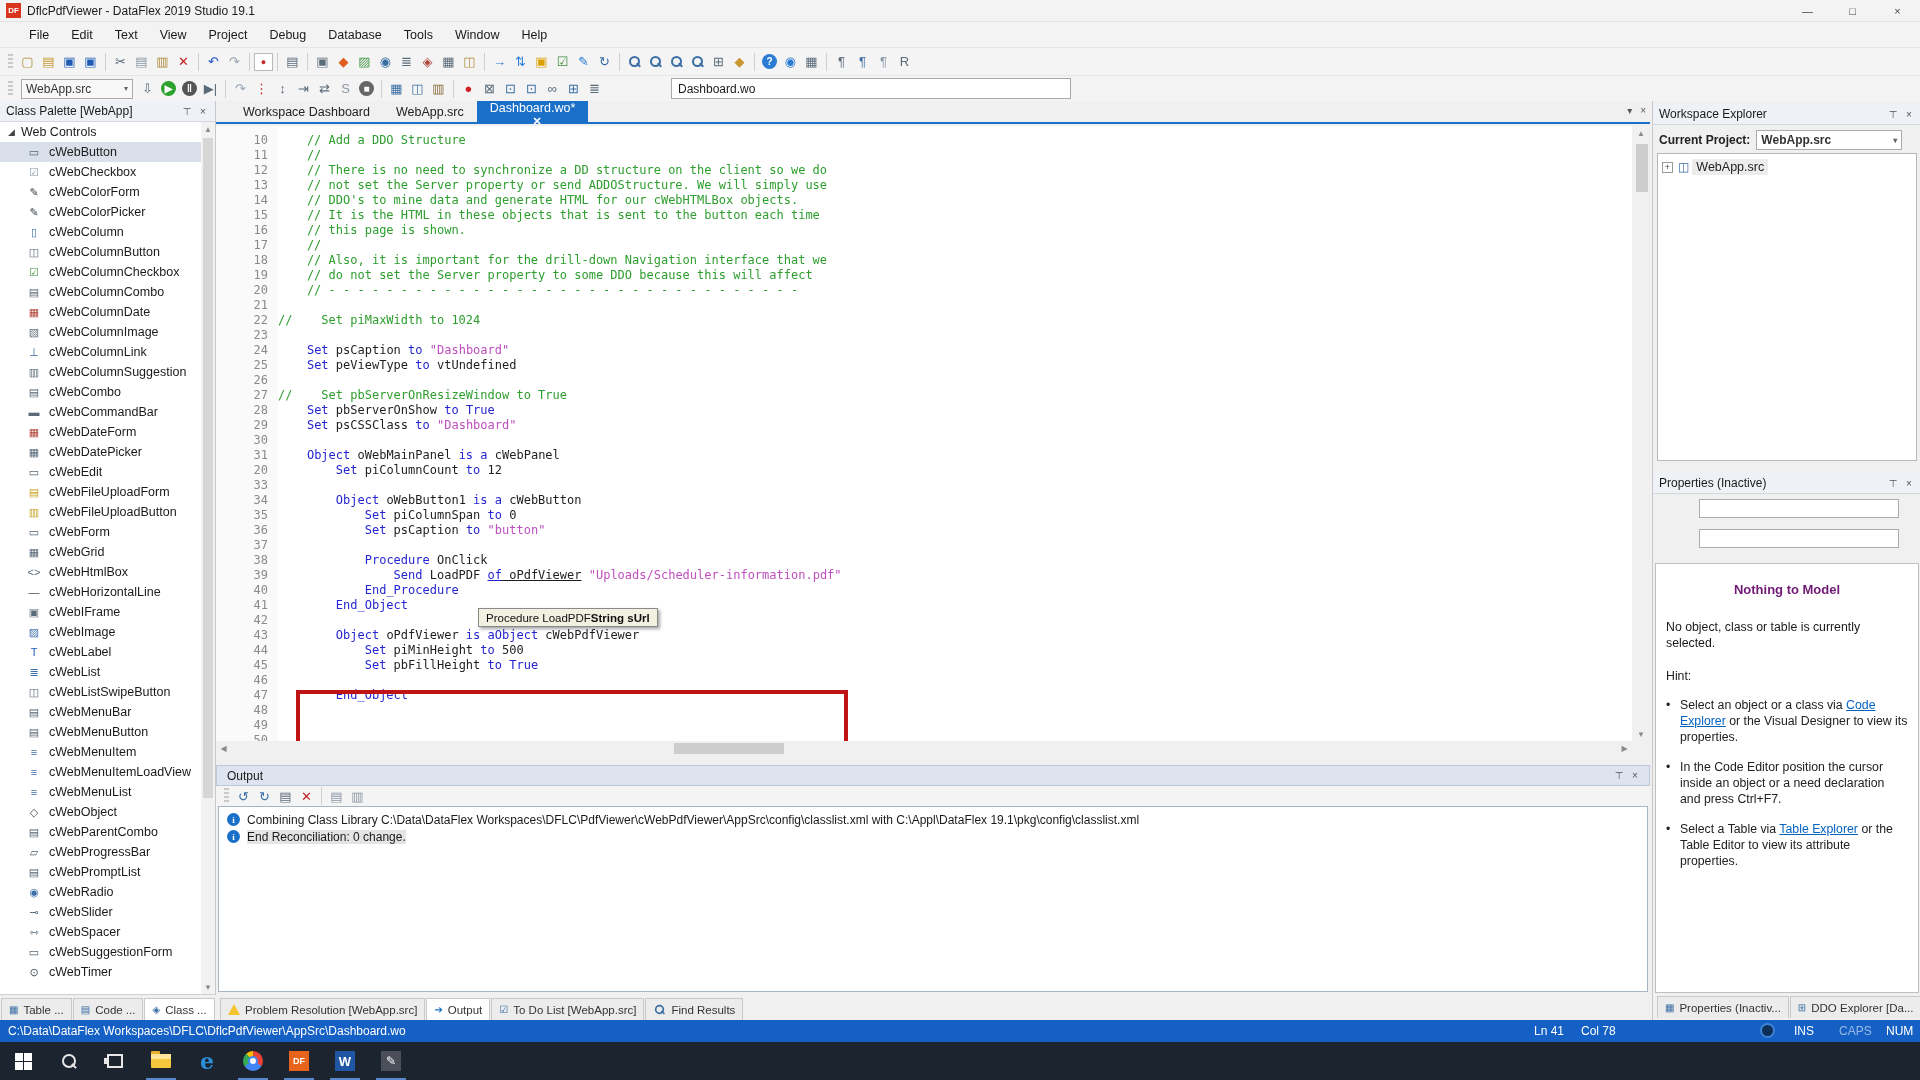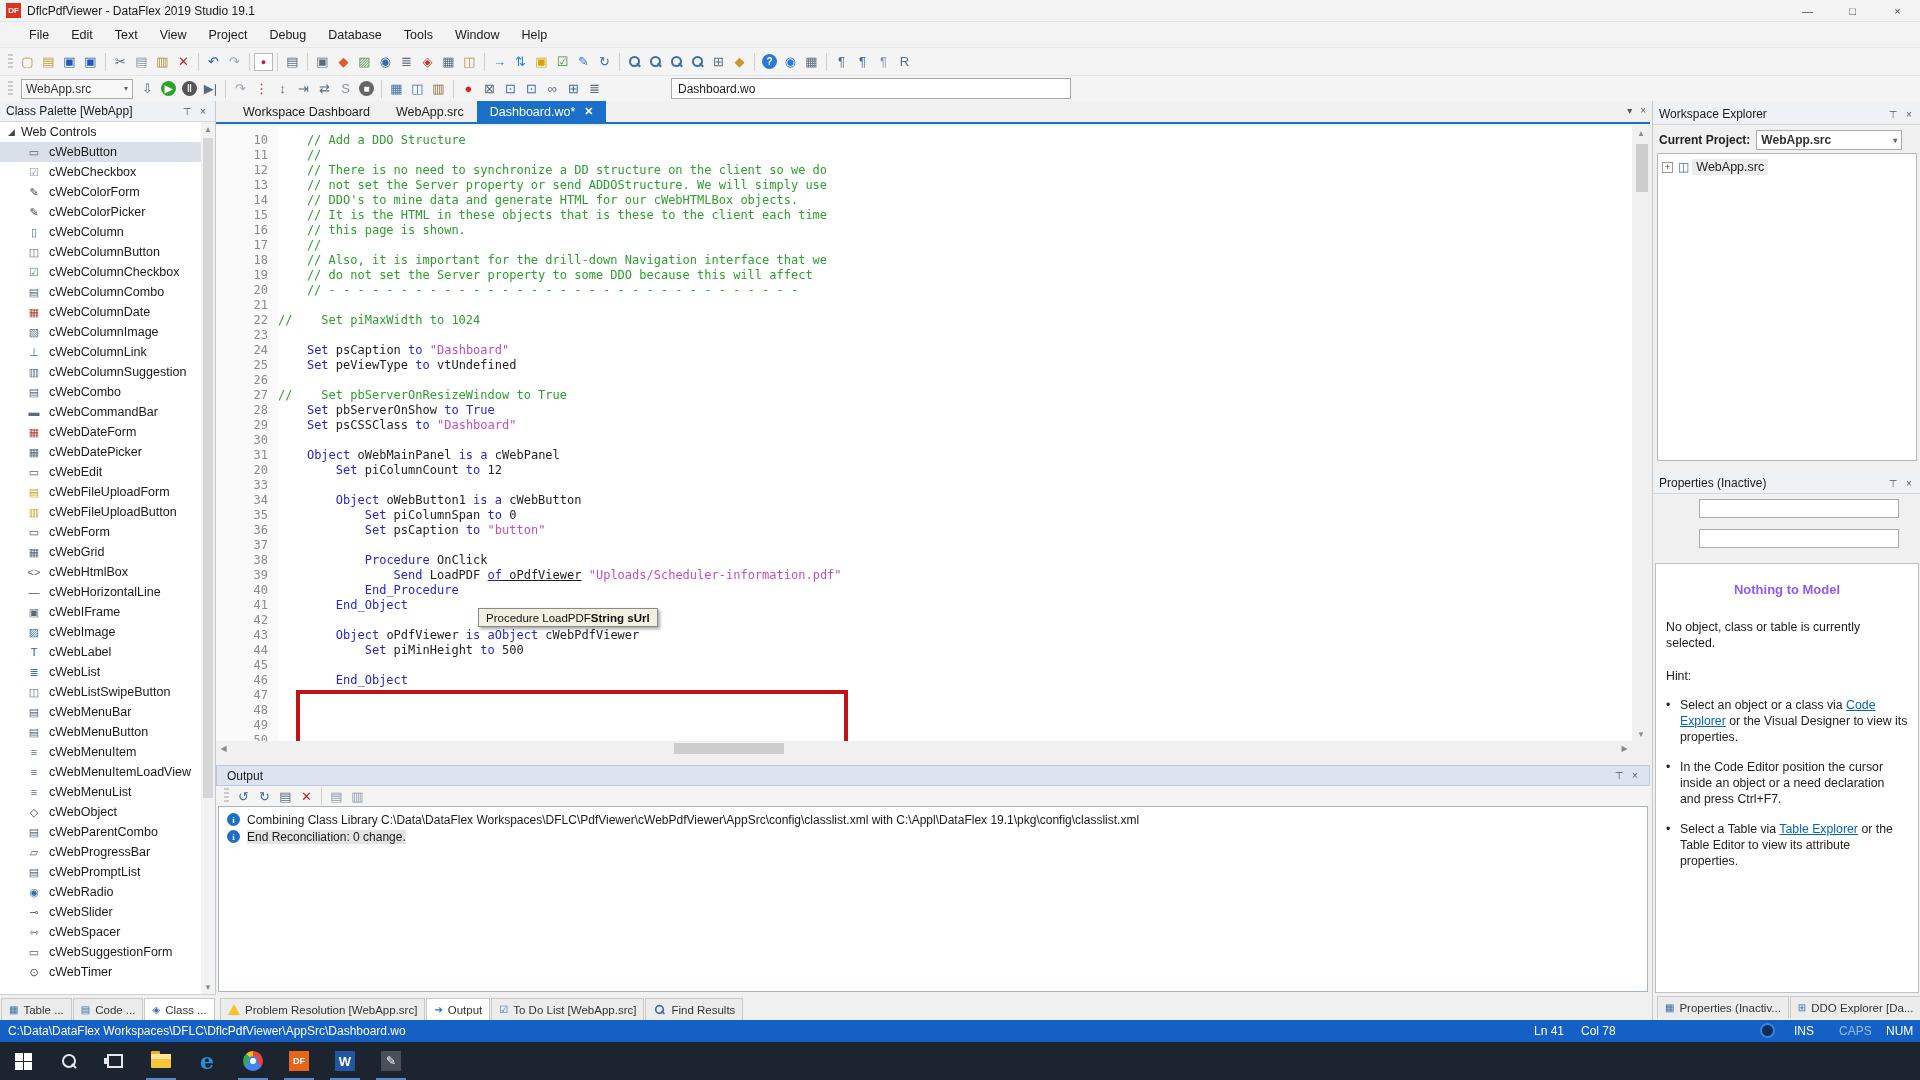--- a/index.html
+++ b/index.html
@@ -46,21 +46,21 @@
   #palThumb { position:absolute; left:2px; top:16px; width:10px; height:660px; background:#d6d6d6; }
   #palTabs { position:absolute; left:0; bottom:0; width:216px; height:26px; background:#f0f0f0; border-top:1px solid #d0d0d0; display:flex; align-items:flex-end; padding:0 1px; }
   .btab { height:22px; display:flex; align-items:center; padding:0 7px; font-size:11.5px; color:#333; border:1px solid #c9c9c9; border-bottom:none; background:#ececec; margin-right:1px; white-space:nowrap; }
   .btab.active { background:#fff; }
   .btab .bti { margin-right:5px; font-size:10px; }
 
   
   #editorcol { position:absolute; left:216px; top:101px; width:1434px; height:919px; background:#f0f0f0; }
   #tabbar { position:absolute; left:0; top:0; width:1434px; height:23px; background:#f0f0f0; border-bottom:2px solid #1a70c8; display:flex; align-items:flex-end; padding-left:14px; }
   .etab { height:21px; display:flex; align-items:center; padding:0 13px; font-size:12.5px; color:#222; white-space:nowrap; }
-  .etab.active { background:#1a70c8; color:#fff; }
+  .etab.active { background:#1a70c8; color:#fff;flex-direction:column; }
   .etab .closex { margin-left:9px; font-weight:bold; font-size:11px; }
   #tabbarIcons { position:absolute; right:4px; top:4px; display:flex; gap:8px; color:#555; font-size:10px; }
   #codearea { position:absolute; left:0; top:25px; width:1416px; height:615px; background:#fff; overflow:hidden; }
   #gutter { position:absolute; left:0; top:0; width:62px; height:615px; background:#fafafa; padding-top:7px; }
   .lnum { height:15px; line-height:15px; text-align:right; padding-right:10px; font-family:"DejaVu Sans Mono", monospace; font-size:12px; color:#8a8a8a; }
   #codelines { position:absolute; left:62px; top:0; right:0; height:615px; padding-top:7px; }
   .codeline { height:15px; line-height:15px; white-space:pre; font-family:"DejaVu Sans Mono", monospace; font-size:12px; }
   .c { color:#2e9e2e; } .k { color:#2525d3; } .s { color:#bf4fbf; } .p { color:#1e1e1e; } .u { text-decoration:underline; }
   #redbox { position:absolute; left:80px; top:564px; width:552px; height:79px; border:4px solid #c01414; pointer-events:none; }
   
@@ -88,21 +88,21 @@
   #cprow { position:absolute; left:0; top:26px; width:268px; height:26px; display:flex; align-items:center; padding:0 6px;font-weight:bold; }
   #cpcombo { width:146px; background:#fff; margin-left:6px; }
   #wetree { position:absolute; left:4px; top:52px; width:260px; height:308px; background:#fff; border:1px solid #b8b8b8; padding:5px 4px; }
   .treenode { display:flex; align-items:center; font-size:12.5px; }
   .expander { width:11px; height:11px; border:1px solid #9a9a9a; background:#fff; color:#444; font-size:9px; line-height:9px; text-align:center; margin-right:5px; }
   .nodeicon { color:#3b6ea5; font-size:12px; margin-right:3px; }
   .nodelabel { background:#ececec; padding:1px 4px; }
   #prophdr { position:absolute; left:0; top:372px; width:268px; }
   .propcombo { position:absolute; left:46px; width:200px; height:19px; background:#fff; border:1px solid #ababab; }
   #hintbox { position:absolute; left:2px; top:462px; width:264px; height:430px; background:#fff; border:1px solid #c0c0c0; padding:18px 10px 0 10px; }
-  #nothing { text-align:center; font-weight:bold; font-size:13px; color:#8b5cf6; }
+  #nothing { text-align:center; font-weight:bold; font-size:13px; color:#701a75; }
   #noobj { margin-top:22px; font-size:12.3px; color:#1a1a1a; line-height:16px; }
   #hintlbl { margin-top:18px; font-size:12.3px; }
   .bullet { display:flex; margin-top:14px; font-size:12.3px; line-height:16px; }
   .bullet .dot { width:14px; flex:none; }
   .bullet a { color:#0563c1; text-decoration:underline; }
   #minitabs { position:absolute; left:0; bottom:2px; width:268px; height:24px; display:flex; align-items:flex-end; padding-left:4px; }
 
   
   #statusbar { position:absolute; left:0; top:1020px; width:1920px; height:22px; background:#1560c4; color:#fff; font-size:12px; }
   #statuspath { position:absolute; left:8px; top:4px; }
@@ -520,21 +520,21 @@
           <div class="lnum">48</div>
           <div class="lnum">49</div>
           <div class="lnum">50</div>
         </div>
       <div id="codelines">
           <div class="codeline"><span class="c">    // Add a DDO Structure</span></div>
           <div class="codeline"><span class="c">    //</span></div>
           <div class="codeline"><span class="c">    // There is no need to synchronize a DD structure on the client so we do</span></div>
           <div class="codeline"><span class="c">    // not set the Server property or send ADDOStructure. We will simply use</span></div>
           <div class="codeline"><span class="c">    // DDO's to mine data and generate HTML for our cWebHTMLBox objects.</span></div>
-          <div class="codeline"><span class="c">    // It is the HTML in these objects that is these to the client each time</span></div>
+          <div class="codeline"><span class="c">    // It is the HTML in these objects that is sent to the button each time</span></div>
           <div class="codeline"><span class="c">    // this page is shown.</span></div>
           <div class="codeline"><span class="c">    //</span></div>
           <div class="codeline"><span class="c">    // Also, it is important for the drill-down Navigation interface that we</span></div>
           <div class="codeline"><span class="c">    // do not set the Server property to some DDO because this will affect</span></div>
           <div class="codeline"><span class="c">    // - - - - - - - - - - - - - - - - - - - - - - - - - - - - - - - - -</span></div>
           <div class="codeline"></div>
           <div class="codeline"><span class="c">//    Set piMaxWidth to 1024</span></div>
           <div class="codeline"></div>
           <div class="codeline"><span class="p">    </span><span class="k">Set</span><span class="p"> psCaption </span><span class="k">to</span><span class="p"> </span><span class="s">"Dashboard"</span></div>
           <div class="codeline"><span class="p">    </span><span class="k">Set</span><span class="p"> peViewType </span><span class="k">to</span><span class="p"> vtUndefined</span></div>
@@ -550,20 +550,21 @@
           <div class="codeline"><span class="p">            </span><span class="k">Set</span><span class="p"> piColumnSpan </span><span class="k">to</span><span class="p"> 0</span></div>
           <div class="codeline"><span class="p">            </span><span class="k">Set</span><span class="p"> psCaption </span><span class="k">to</span><span class="p"> </span><span class="s">"button"</span></div>
           <div class="codeline"></div>
           <div class="codeline"><span class="p">            </span><span class="k">Procedure</span><span class="p"> OnClick</span></div>
           <div class="codeline"><span class="p">                </span><span class="k">Send</span><span class="p"> LoadPDF </span><span class="k u">of</span><span class="p u"> oPdfViewer</span><span class="p"> </span><span class="s">"Uploads/Scheduler-information.pdf"</span></div>
           <div class="codeline"><span class="p">            </span><span class="k">End_Procedure</span></div>
           <div class="codeline"><span class="p">        </span><span class="k">End_Object</span></div>
           <div class="codeline"></div>
           <div class="codeline"><span class="p">        </span><span class="k">Object</span><span class="p"> oPdfViewer </span><span class="k">is</span><span class="p"> </span><span class="k">a</span><span class="k">Object</span><span class="p"> cWebPdfViewer</span></div>
           <div class="codeline"><span class="p">            </span><span class="k">Set</span><span class="p"> piMinHeight </span><span class="k">to</span><span class="p"> 500</span></div>
+          <div class="codeline"><span class="p">            </span><span class="k">Set</span><span class="p"> pbFillHeight </span><span class="k">to</span><span class="p"> </span><span class="k">True</span></div>
           <div class="codeline"></div>
           <div class="codeline"><span class="p">        </span><span class="k">End_Object</span></div>
           <div class="codeline"></div>
         </div>
       <div id="redbox"></div>
       <div id="tooltip">
         <span>Procedure LoadPDF </span>
         <b>String sUrl</b>
       </div>
     </div>

